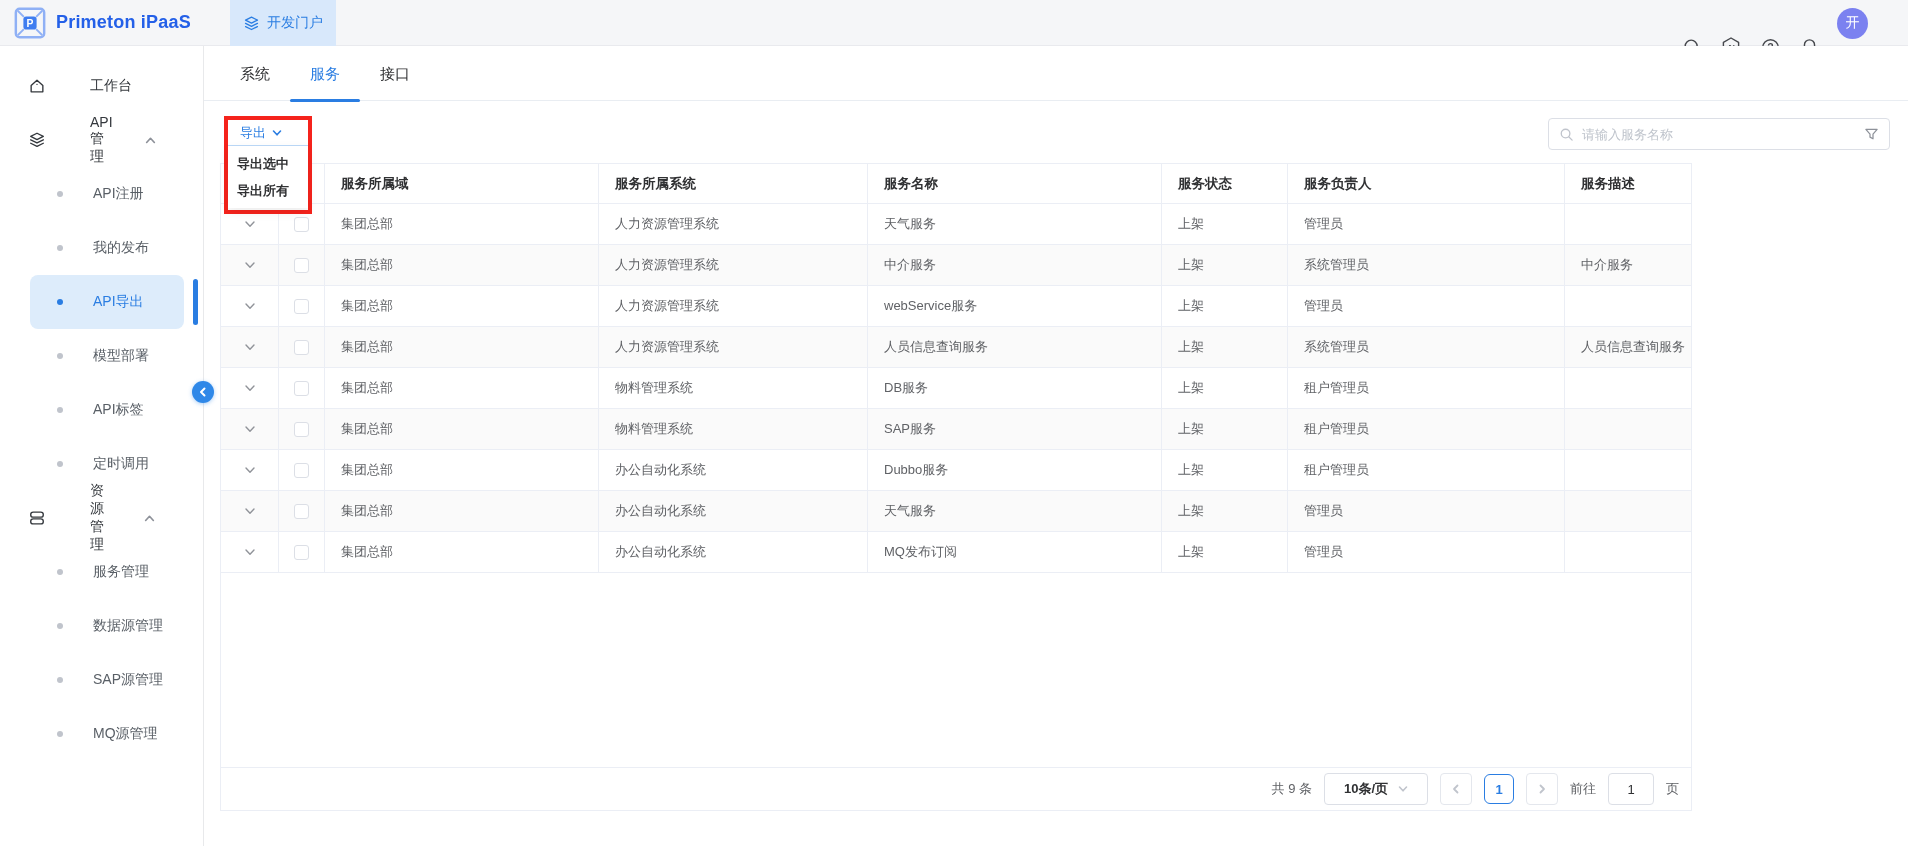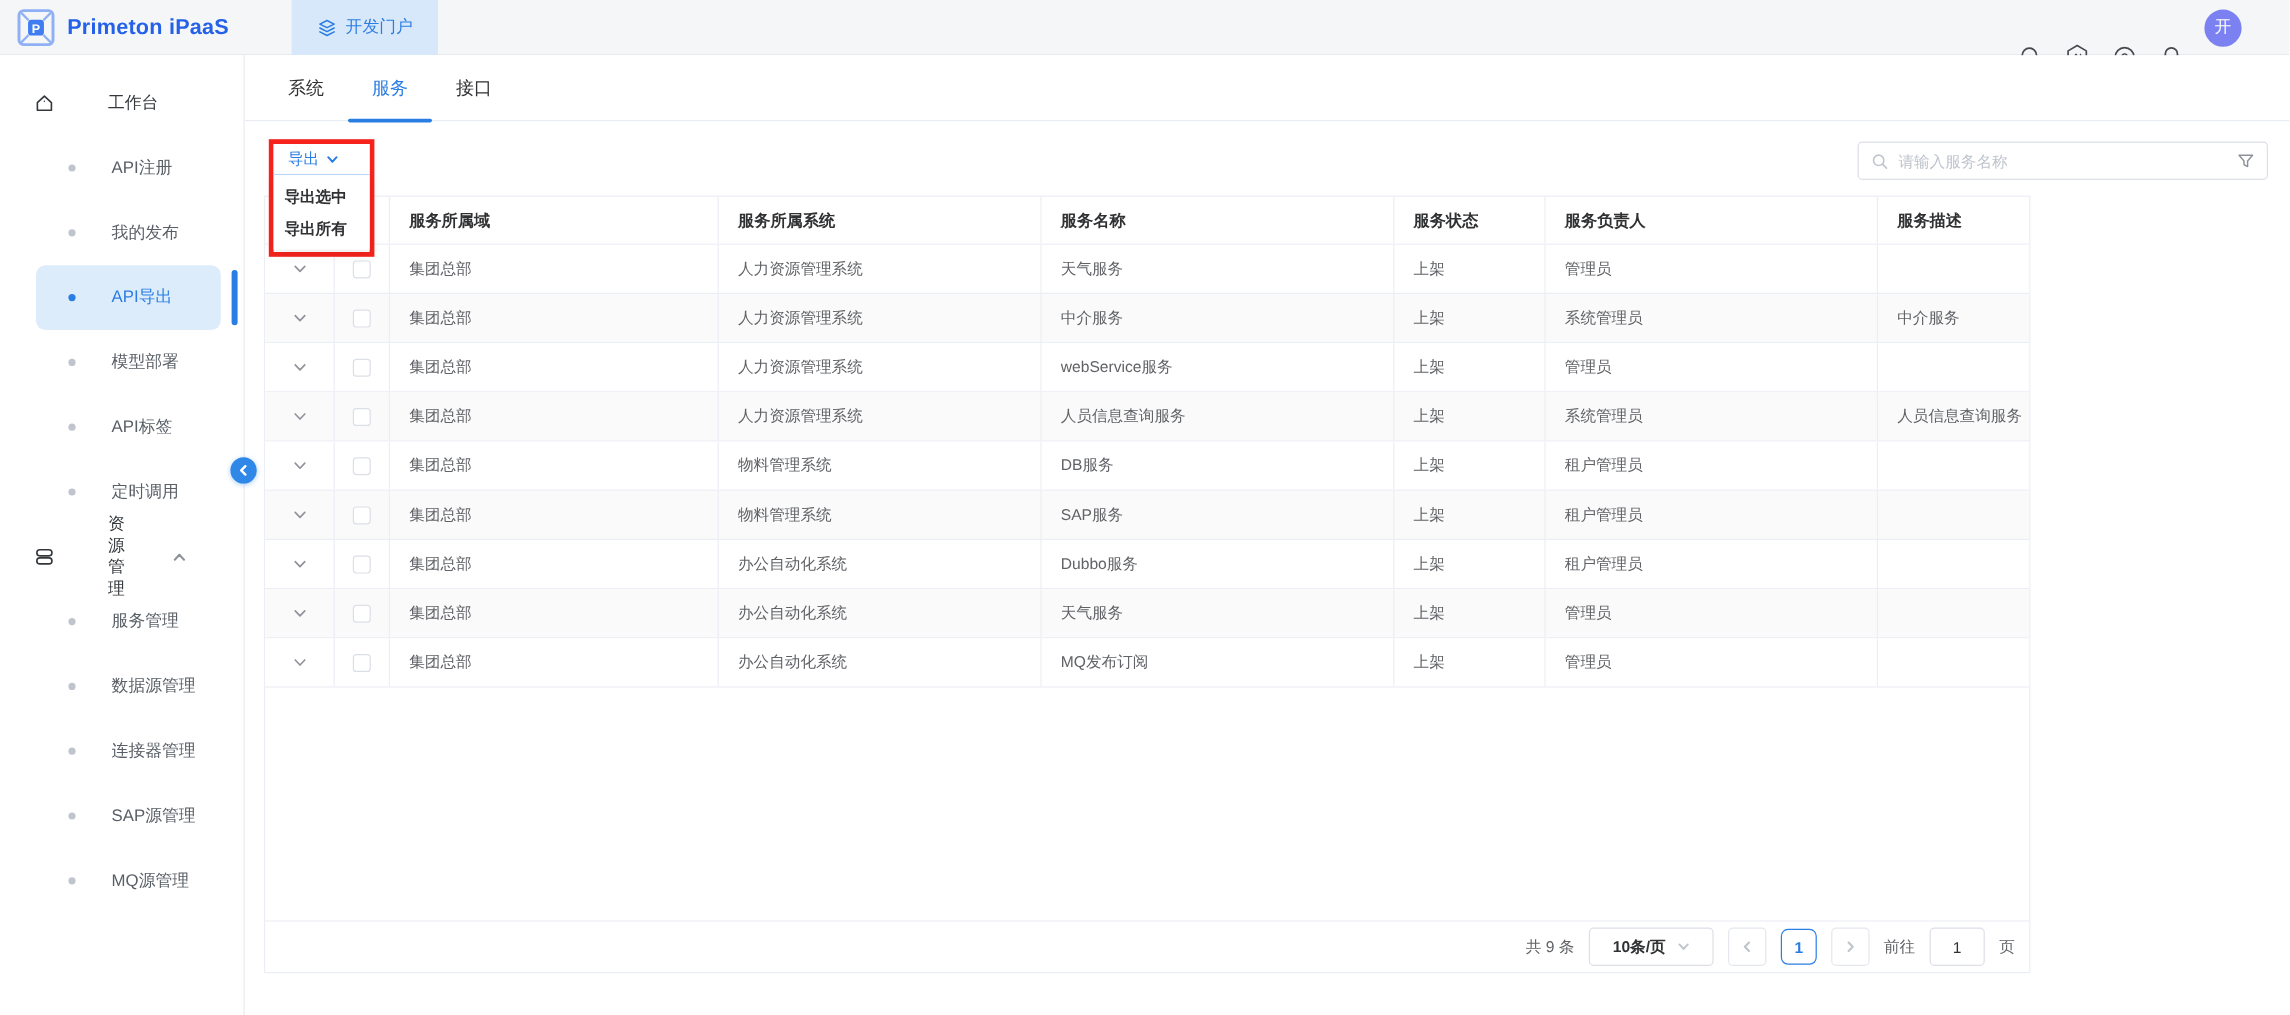--- a/index.html
+++ b/index.html
@@ -4,21 +4,21 @@
 <style>
   * { margin:0; padding:0; box-sizing:border-box; }
   html,body { background:#fff; }
   body { font-family:"Liberation Sans","DejaVu Sans",sans-serif; color:#303133; }
   .app { position:relative; width:1908px; height:846px; overflow:hidden; background:#fff; }
 
   
   .topbar { position:absolute; left:0; top:0; width:100%; height:46px; background:#f5f6f8; border-bottom:1px solid #e9eaee; display:flex; align-items:center; }
   .brand { display:flex; align-items:center; gap:9px; padding-left:13px; }
   .brand-title { font-size:18px; font-weight:bold; color:#2460e8; letter-spacing:.2px; }
-  .portal-tab { position:absolute; left:243px; top:0; width:122px; height:46px; background:#d8e8fb; display:flex; align-items:center; justify-content:center; gap:7px; color:#2a7de2; font-size:14px; cursor:pointer; }
+  .portal-tab { position:absolute; left:230px; top:0; width:106px; height:46px; background:#d8e8fb; display:flex; align-items:center; justify-content:center; gap:7px; color:#2a7de2; font-size:14px; cursor:pointer; }
   .topbar-right { position:absolute; right:40px; top:0; height:46px; display:flex; align-items:center; gap:17px; }
   .tb-icon { width:22px; height:22px; display:flex; align-items:center; justify-content:flex-end; cursor:pointer;margin-top:48px; }
   .avatar { width:31px; height:31px; border-radius:50%; background:#7b81f0; color:#fff; font-size:14px; display:flex; align-items:center; justify-content:center; cursor:pointer; }
 
   
   .sidebar { position:absolute; left:0; top:46px; width:204px; height:800px; background:#fff; border-right:1px solid #e8e9eb; padding-top:13px; }
   .side-item, .side-group { position:relative; height:54px; display:flex; align-items:center; padding-left:28px; font-size:14px; color:#34383d; cursor:pointer;gap:32px; }
   .side-item .side-label, .side-group .side-label { margin-left:12px; }
   .side-group .chev-up { margin-left:auto; margin-right:24px; }
   .side-sub { position:relative; height:54px; margin:0 19px 0 30px; display:flex; align-items:center; padding-left:27px; font-size:14px; color:#595f66; border-radius:8px; cursor:pointer;gap:22px; }
@@ -134,20 +134,35 @@
     <nav id="sidebar-nav">
         <div class="side-item">
           <span>
             <svg width="18" height="18" viewBox="0 0 20 20" fill="none" stroke="#34383d" stroke-width="1.5" stroke-linejoin="round">
               <path d="M3.5 9.5 L10 3.5 L16.5 9.5 V16.5 H3.5 Z"></path>
               <circle cx="10" cy="8.2" r="0.7" fill="#34383d" stroke="none"></circle>
             </svg>
           </span>
           <span class="side-label">工作台</span>
         </div>
+        <div class="side-group">
+          <span>
+            <svg width="18" height="18" viewBox="0 0 20 20" fill="none" stroke="#34383d" stroke-width="1.5" stroke-linejoin="round" stroke-linecap="round">
+              <path d="M10 2.5 L17 6 L10 9.5 L3 6 Z"></path>
+              <path d="M3 9.8 L10 13.3 L17 9.8"></path>
+              <path d="M3 13.6 L10 17.1 L17 13.6"></path>
+            </svg>
+          </span>
+          <span class="side-label">API管理</span>
+          <span style="margin-left:auto;margin-right:24px;">
+            <svg class="chev-up" width="11" height="11" viewBox="0 0 10 10" fill="none" stroke="#8d9199" stroke-width="1.5" stroke-linecap="round" stroke-linejoin="round">
+              <polyline points="1.5,6.8 5,3 8.5,6.8"></polyline>
+            </svg>
+          </span>
+        </div>
         <div class="side-sub">
           <span class="bullet"></span>
           <span class="side-label">API注册</span>
         </div>
         <div class="side-sub">
           <span class="bullet"></span>
           <span class="side-label">我的发布</span>
         </div>
         <div class="side-sub active">
           <span class="bullet"></span>
@@ -180,24 +195,20 @@
             </svg>
           </span>
         </div>
         <div class="side-sub">
           <span class="bullet"></span>
           <span class="side-label">服务管理</span>
         </div>
         <div class="side-sub">
           <span class="bullet"></span>
           <span class="side-label">数据源管理</span>
-        </div>
-        <div class="side-sub">
-          <span class="bullet"></span>
-          <span class="side-label">连接器管理</span>
         </div>
         <div class="side-sub">
           <span class="bullet"></span>
           <span class="side-label">SAP源管理</span>
         </div>
         <div class="side-sub">
           <span class="bullet"></span>
           <span class="side-label">MQ源管理</span>
         </div>
       </nav>

